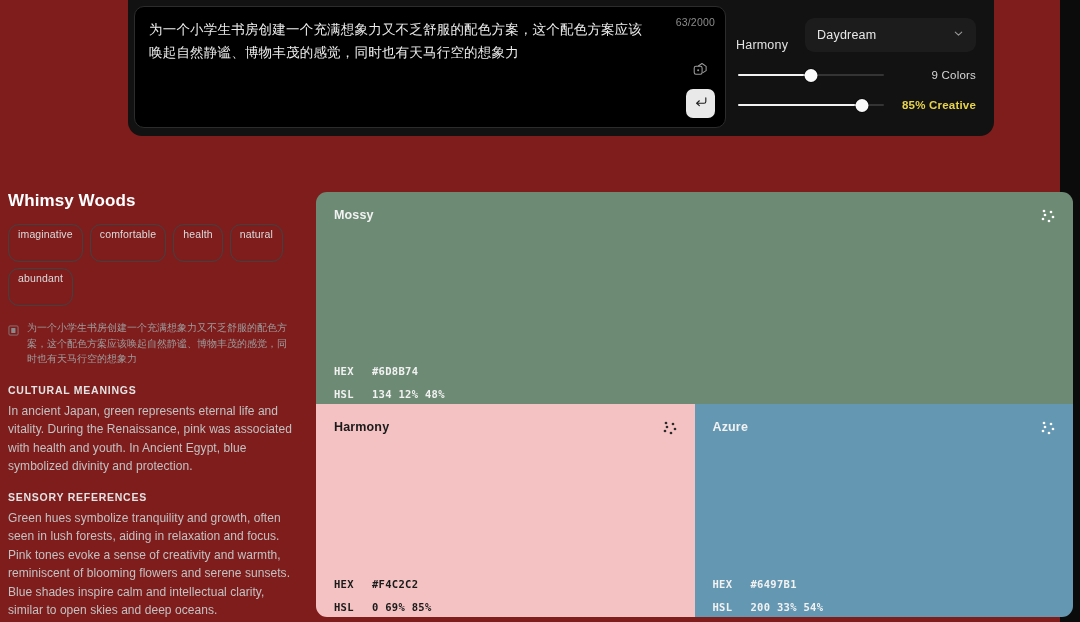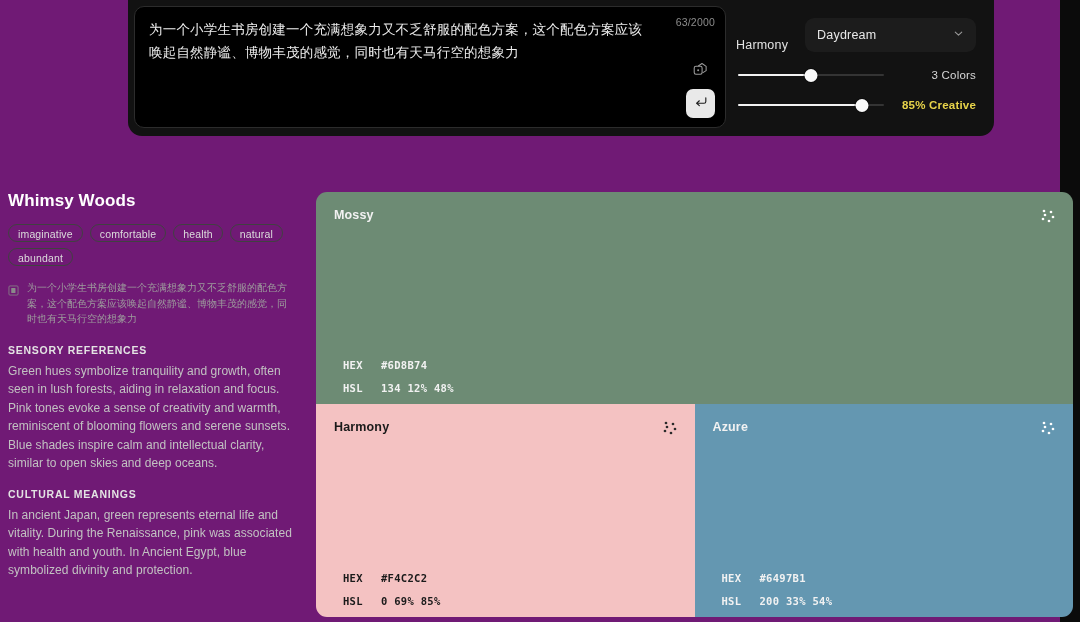--- a/index.html
+++ b/index.html
@@ -7,21 +7,21 @@
     width: 1080px;
     height: 622px;
     background: #0b0b0b;
     font-family: "Liberation Sans", sans-serif;
     overflow: hidden;
   }
   .app {
     position: relative;
     width: 1060px;
     height: 622px;
-    background: #701a75;
+    background: #7f1d1d;
   }
 
   
   .prompt-bar {
     position: absolute;
     left: 128px;
     top: 0px;
     width: 866px;
     height: 136px;
     background: #121212;
@@ -186,21 +186,21 @@
   }
   .tags {
     display: flex;
     flex-wrap: wrap;
     gap: 6px 7px;
     margin-bottom: 14px;
   }
   .tag {
     border: 1px solid #414141;
     border-radius: 11px;
-    padding: 3px 9px 0 9px;
+    padding: 3px 9px 20px 9px;
     font-size: 10.5px;
     color: #dcdcdc;
     letter-spacing: 0.15px;
     line-height: 13px;
     cursor: pointer;
   }
   .prompt-recap {
     display: flex;
     gap: 8px;
     margin-bottom: 17px;
@@ -247,22 +247,21 @@
   .swatch-full { width: 100%; height: 212px; }
   .swatch-half { width: 50%; height: 213px; }
   .swatch-name {
     font-size: 12.5px;
     font-weight: 700;
     letter-spacing: 0.15px;
   }
   .swatch-meta {
     position: absolute;
     left: 18px;
-    bottom: 10px;
-    margin-left: 9px;
+    bottom: 4px;
   }
   .meta-row {
     display: flex;
     align-items: baseline;
     gap: 12px;
     margin-top: 11px;
     font-family: "DejaVu Sans Mono", monospace;
     font-size: 10.5px;
     font-weight: 700;
     letter-spacing: 0.3px;
@@ -323,21 +322,21 @@
           </span>
         </div>
       </div>
 
       <div class="slider-row">
         <div class="slider">
           <div class="slider-track"></div>
           <div class="slider-fill" id="fill0" style="width: 50%;"></div>
           <div class="slider-thumb" id="thumb0" style="left: 50%;"></div>
         </div>
-        <span class="slider-value v-white">3 Colors</span>
+        <span class="slider-value v-white">9 Colors</span>
       </div>
 
       <div class="slider-row">
         <div class="slider">
           <div class="slider-track"></div>
           <div class="slider-fill" id="fill1" style="width: 85%;"></div>
           <div class="slider-thumb" id="thumb1" style="left: 85%;"></div>
         </div>
         <span class="slider-value v-accent">85% Creative</span>
       </div>
@@ -359,27 +358,27 @@
       <span class="recap-icon">
         <svg width="11" height="11" viewBox="0 0 14 14" fill="none">
           <rect x="1.2" y="1.2" width="11.6" height="11.6" rx="1.3" stroke="#8a8a8a" stroke-width="1"></rect>
           <rect x="4.1" y="3.8" width="5.4" height="6.4" rx="0.7" fill="#8a8a8a"></rect>
         </svg>
       </span>
       <div class="recap-text">为一个小学生书房创建一个充满想象力又不乏舒服的配色方案，这个配色方案应该唤起自然静谧、博物丰茂的感觉，同时也有天马行空的想象力</div>
     </div>
 
     <div class="section">
+      <div class="section-head">CULTURAL MEANINGS</div>
+      <div class="section-body">In ancient Japan, green represents eternal life and vitality. During the Renaissance, pink was associated with health and youth. In Ancient Egypt, blue symbolized divinity and protection.</div>
+    </div>
+
+    <div class="section">
       <div class="section-head">SENSORY REFERENCES</div>
       <div class="section-body">Green hues symbolize tranquility and growth, often seen in lush forests, aiding in relaxation and focus. Pink tones evoke a sense of creativity and warmth, reminiscent of blooming flowers and serene sunsets. Blue shades inspire calm and intellectual clarity, similar to open skies and deep oceans.</div>
-    </div>
-
-    <div class="section">
-      <div class="section-head">CULTURAL MEANINGS</div>
-      <div class="section-body">In ancient Japan, green represents eternal life and vitality. During the Renaissance, pink was associated with health and youth. In Ancient Egypt, blue symbolized divinity and protection.</div>
     </div>
   </div>
 
   <div class="swatches" id="swatch-grid">
       <div class="swatch swatch-full" style="background: rgb(109, 139, 116);">
         <div class="swatch-name light-text">Mossy</div>
         <div class="drag-handle"><svg width="16" height="16" viewBox="0 0 16 16">
             <circle cx="4" cy="3" r="1.35" fill="#ffffff"></circle>
             <circle cx="11" cy="4" r="1.35" fill="#ffffff"></circle>
             <circle cx="13" cy="9" r="1.35" fill="#ffffff"></circle>

